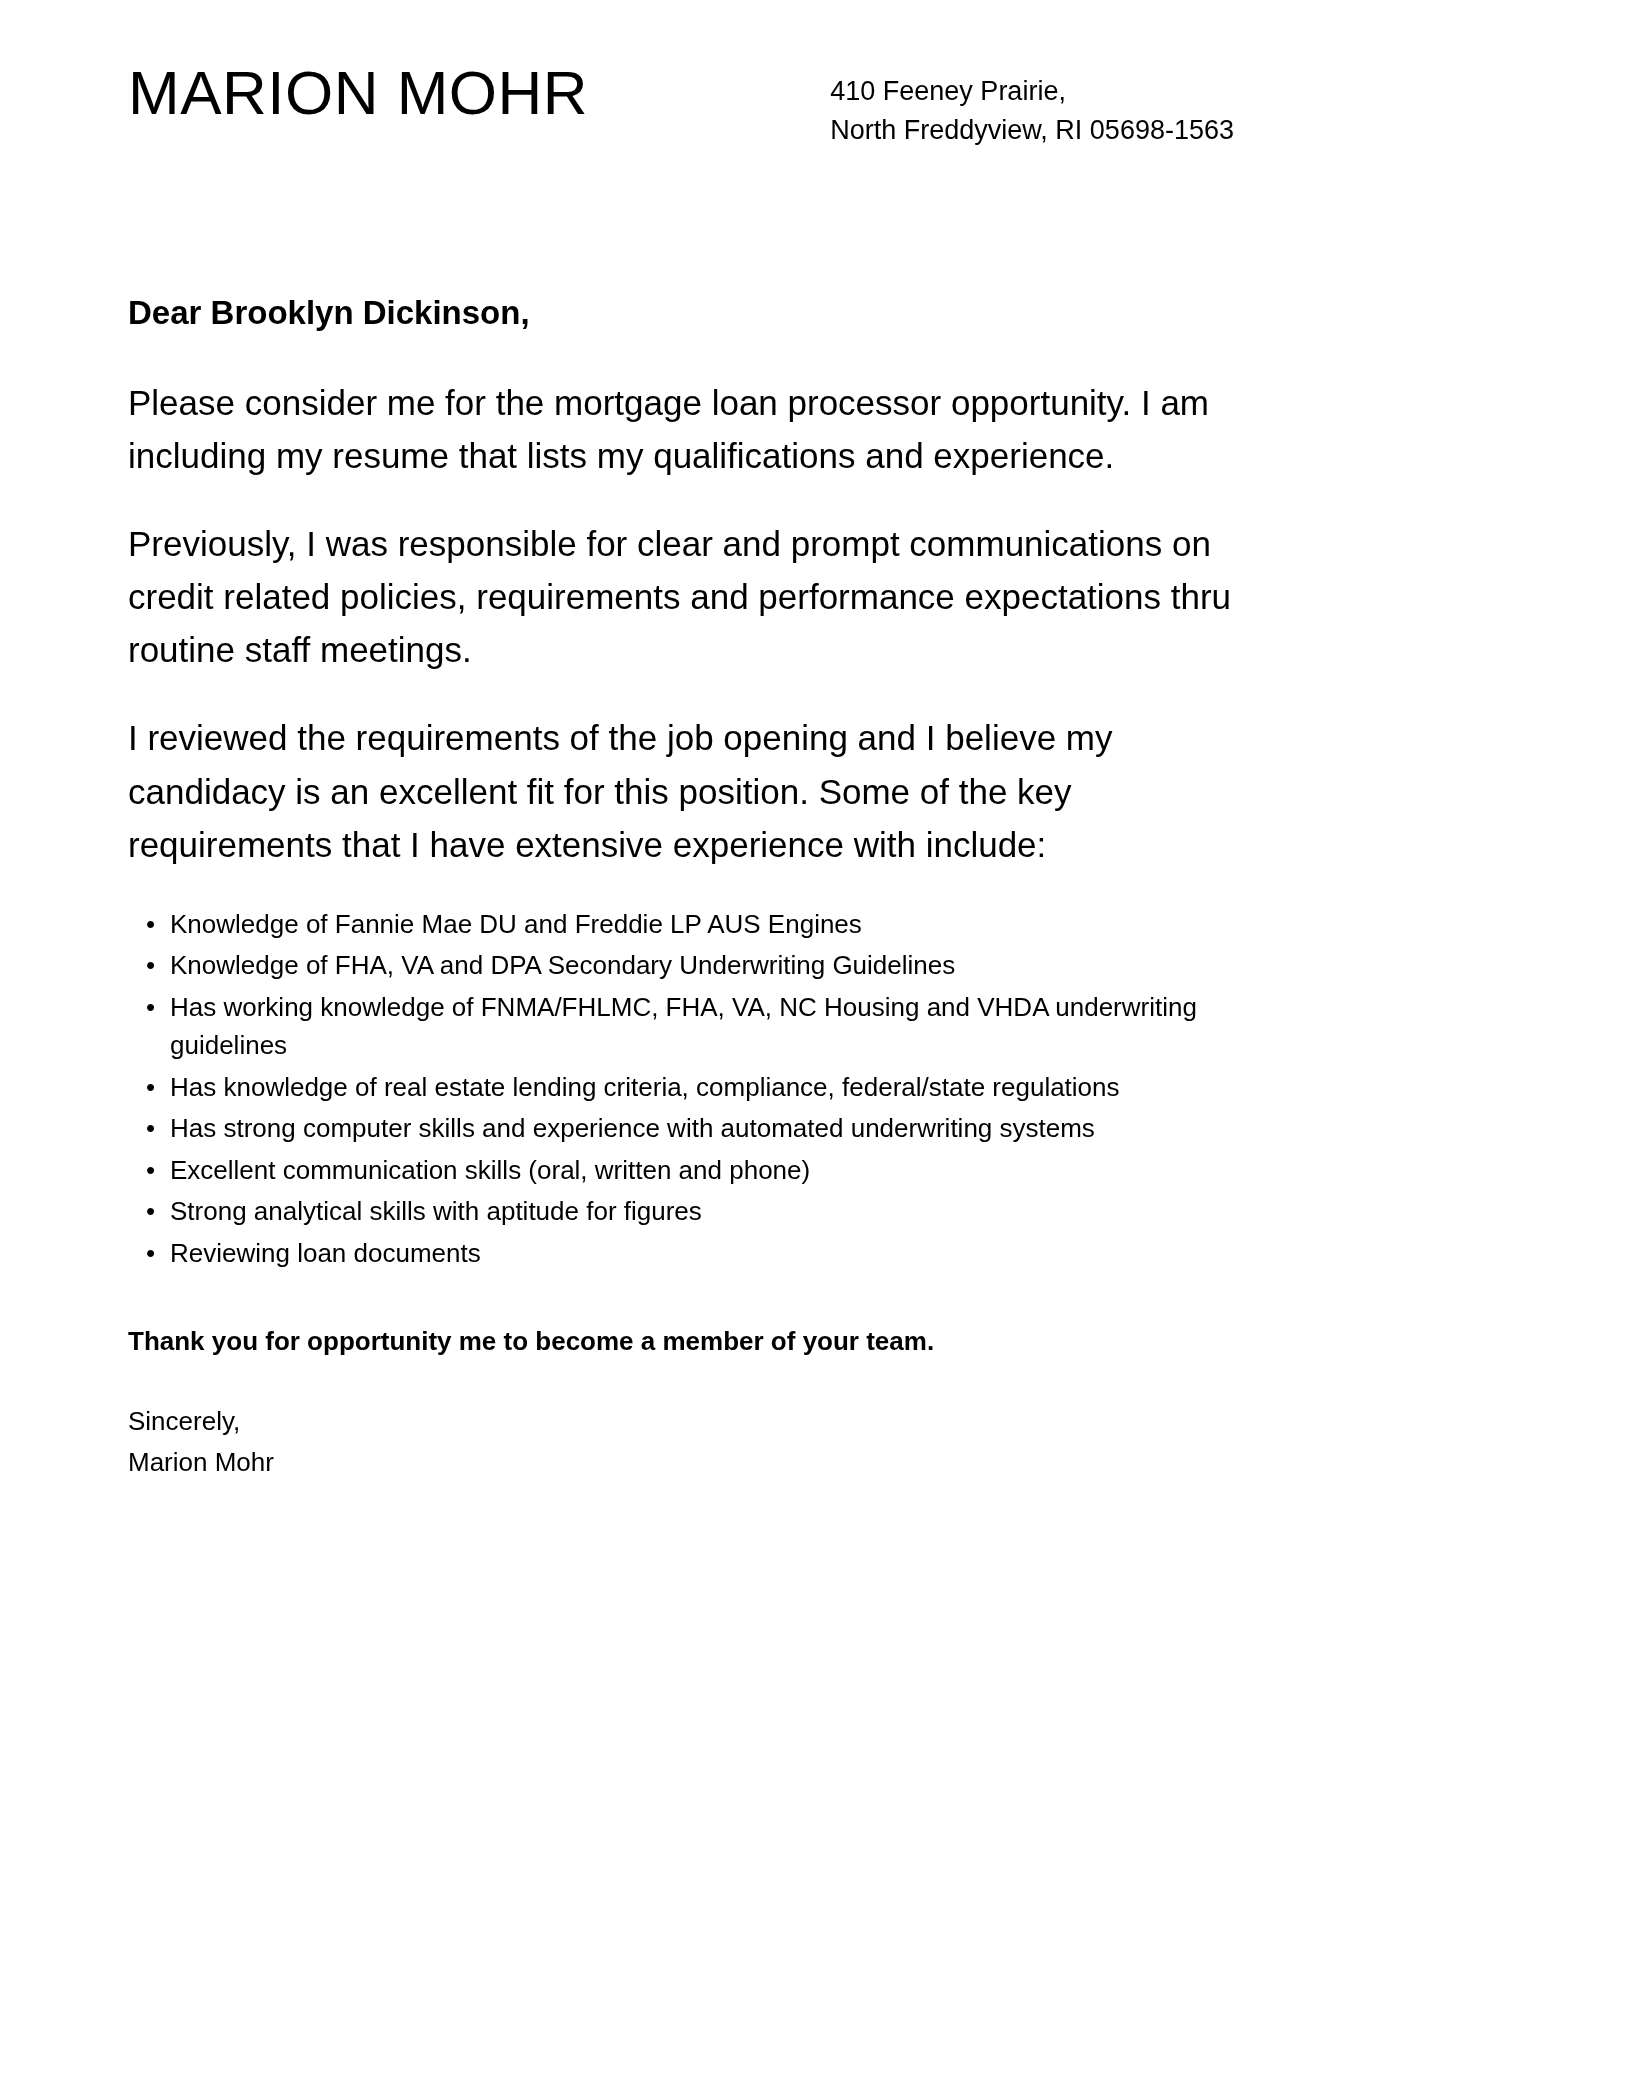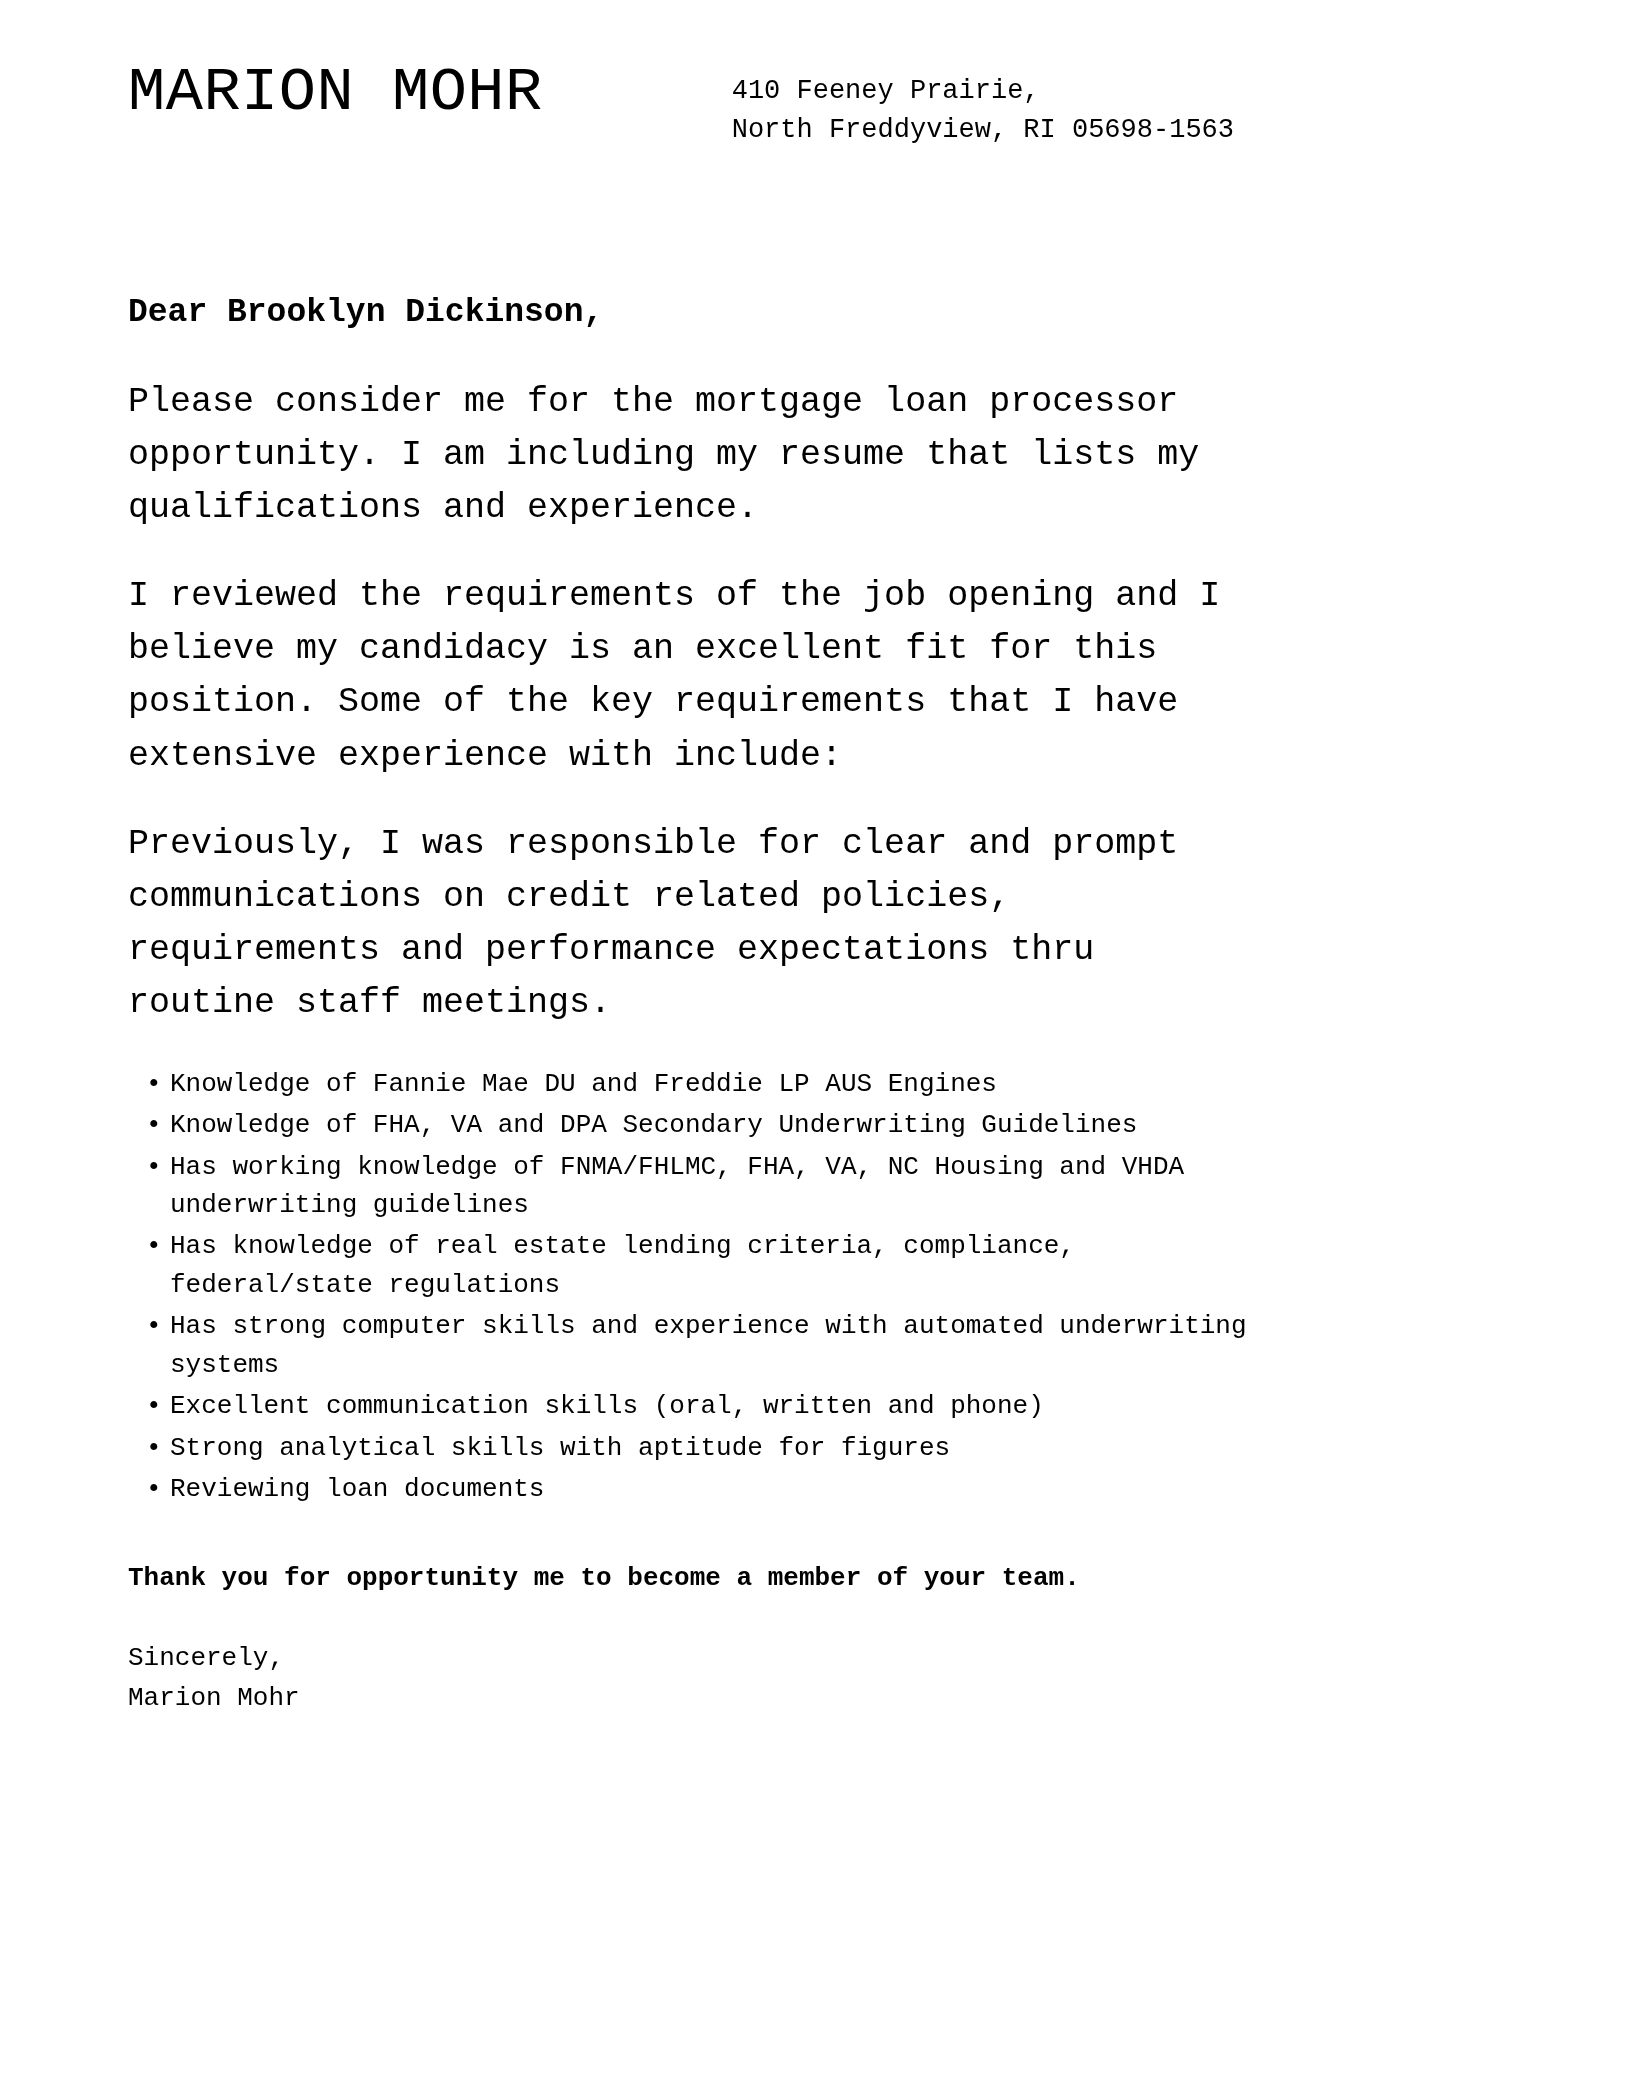--- a/index.html
+++ b/index.html
@@ -12,21 +12,20 @@
     color: #000000;
   }
   .page {
     width: 1380px;
     height: 2098px;
     background: #ffffff;
     position: relative;
     box-sizing: border-box;
     padding: 0;
     overflow: hidden;
-    font-family: Liberation Mono, monospace;
   }
   .letter {
     padding: 52px 128px 0 128px;
     box-sizing: border-box;
   }
   
   .header {
     display: flex;
     flex-direction: row;
     align-items: flex-start;
@@ -119,23 +118,23 @@
         <div class="address-line">North Freddyview, RI 05698-1563</div>
       </div>
     </div>
 
     <div class="body">
 
       <div class="salutation">Dear Brooklyn Dickinson,</div>
 
       <p class="para">Please consider me for the mortgage loan processor opportunity. I am including my resume that lists my qualifications and experience.</p>
 
+      <p class="para">Previously, I was responsible for clear and prompt communications on credit related policies, requirements and performance expectations thru routine staff meetings.</p>
+
       <p class="para">I reviewed the requirements of the job opening and I believe my candidacy is an excellent fit for this position. Some of the key requirements that I have extensive experience with include:</p>
-
-      <p class="para">Previously, I was responsible for clear and prompt communications on credit related policies, requirements and performance expectations thru routine staff meetings.</p>
 
       <ul class="bullets">
         <li>
           <span class="dot">•</span>
           <span>Knowledge of Fannie Mae DU and Freddie LP AUS Engines</span>
         </li>
         <li>
           <span class="dot">•</span>
           <span>Knowledge of FHA, VA and DPA Secondary Underwriting Guidelines</span>
         </li>

